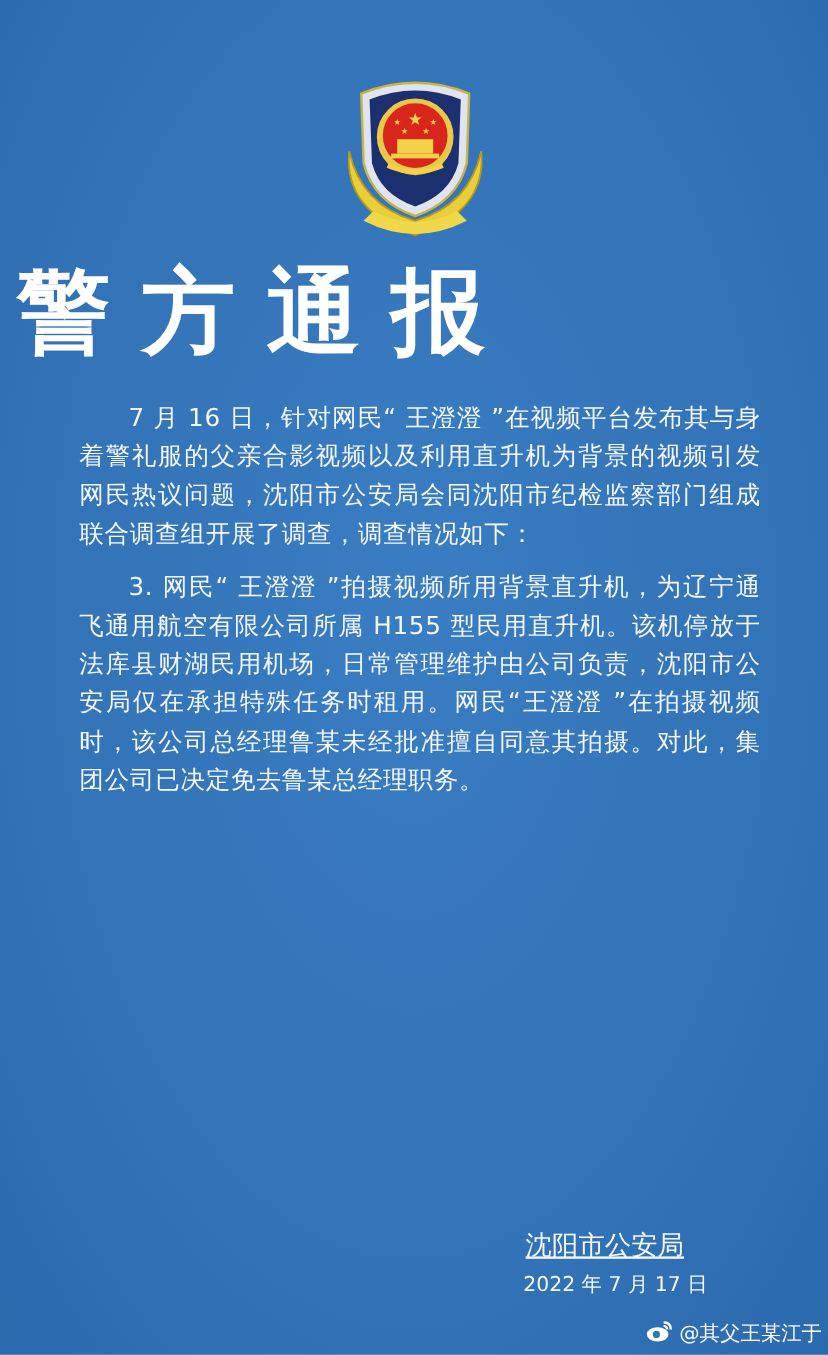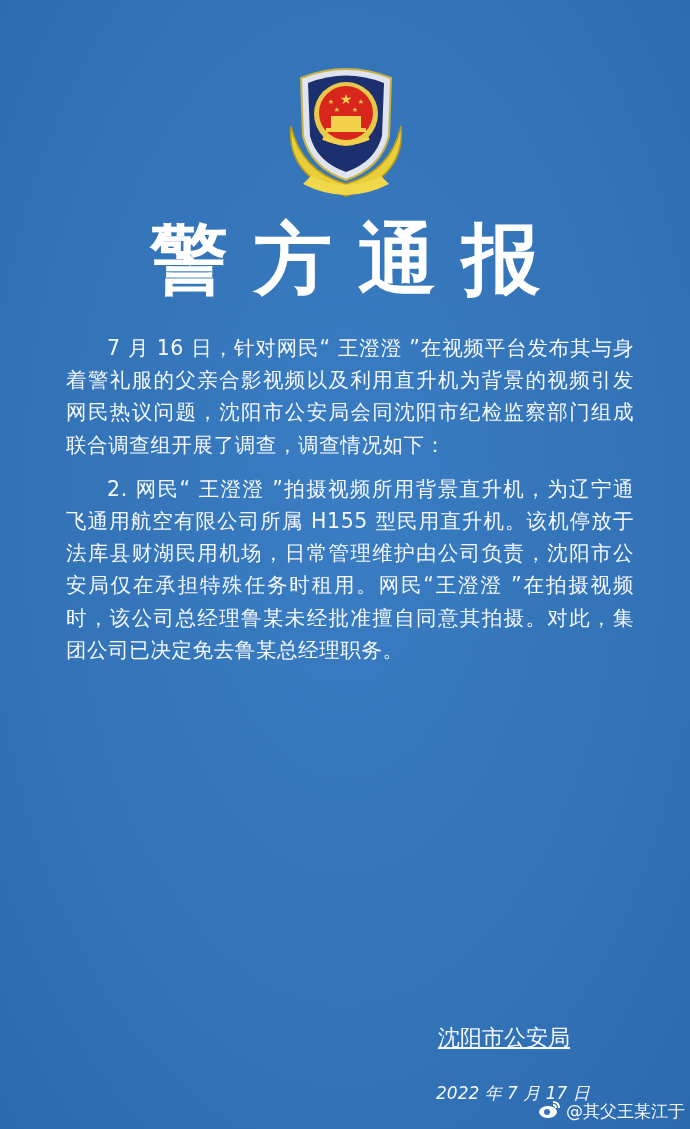--- a/index.html
+++ b/index.html
@@ -4,33 +4,33 @@
 <style>
   html, body { margin:0; padding:0; }
   body {
     width:690px; height:1129px; overflow:hidden;
     background: radial-gradient(ellipse at 50% 45%, #3a7dc2 0%, #3373b8 60%, #2c6aae 100%);
     font-family: "DejaVu Sans", "Liberation Sans", sans-serif;
     color:#f4f8ff; position:relative;
   }
   .emblem { position:absolute; left:281px; top:56px; width:130px; height:146px; }
   .title {
-    position:absolute; left:0; top:214px; width:690px; text-align:center;
-    font-family: Liberation Serif, serif;
+    position:absolute; left:0; top:214px; width:690px; text-align:left;
+    font-family: Liberation Sans, sans-serif;
     font-weight:bold; font-size:78px; letter-spacing:26px; color:#ffffff;
-    line-height:92px; padding-left:26px; box-sizing:border-box;
+    line-height:92px; padding-left:14px; box-sizing:border-box;
   }
   .body-text {
     position:absolute; left:54px; top:320px; width:592px;
     font-size:20.5px; line-height:32.2px; letter-spacing:0.6px;
     text-align:justify;
   }
   .body-text p { margin:12px; text-indent:2em; }
   .sig { position:absolute; left:438px; top:1023px; font-size:22px;text-decoration:underline; }
-  .date { position:absolute; left:436px; top:1082px; font-size:17px;font-style:italic; }
+  .date { position:absolute; left:436px; top:1059px; font-size:17px; }
   .weibo { position:absolute; left:538px; top:1099px; font-size:17px; display:flex; align-items:center; gap:4px; }
   .weibo svg { width:24px; height:20px; }
 </style>
 </head>
 <body>
 
 <div class="emblem">
   <svg viewBox="0 0 130 146" width="130" height="146">
 
     <path d="M10 70 Q5 120 65 140 Q125 120 120 70 Q110 115 65 128 Q20 115 10 70Z" fill="#e8cf3a" stroke="#b89a1a" stroke-width="1.5"></path>
@@ -51,21 +51,21 @@
     <rect x="50" y="60" width="30" height="12" fill="#f3d24a"></rect>
     <rect x="45" y="72" width="40" height="4" fill="#f3d24a"></rect>
     <path d="M42 82 Q65 92 88 82" stroke="#f3d24a" stroke-width="4" fill="none"></path>
   </svg>
 </div>
 
 <div class="title">警方通报</div>
 
 <div class="body-text">
   <p>7 月 16 日，针对网民“ 王澄澄 ”在视频平台发布其与身着警礼服的父亲合影视频以及利用直升机为背景的视频引发网民热议问题，沈阳市公安局会同沈阳市纪检监察部门组成联合调查组开展了调查，调查情况如下：</p>
-  <p>2. 网民“ 王澄澄 ”拍摄视频所用背景直升机，为辽宁通飞通用航空有限公司所属 H155 型民用直升机。该机停放于法库县财湖民用机场，日常管理维护由公司负责，沈阳市公安局仅在承担特殊任务时租用。网民“王澄澄 ”在拍摄视频时，该公司总经理鲁某未经批准擅自同意其拍摄。对此，集团公司已决定免去鲁某总经理职务。</p>
+  <p>3. 网民“ 王澄澄 ”拍摄视频所用背景直升机，为辽宁通飞通用航空有限公司所属 H155 型民用直升机。该机停放于法库县财湖民用机场，日常管理维护由公司负责，沈阳市公安局仅在承担特殊任务时租用。网民“王澄澄 ”在拍摄视频时，该公司总经理鲁某未经批准擅自同意其拍摄。对此，集团公司已决定免去鲁某总经理职务。</p>
 </div>
 
 <div class="sig">沈阳市公安局</div>
 <div class="date">2022 年 7 月 17 日</div>
 
 <div class="weibo">
   <span>
     <svg viewBox="0 0 24 20">
         <ellipse cx="10" cy="13" rx="9" ry="6" fill="#ffffff"></ellipse>
         <circle cx="9" cy="13" r="3" fill="#3373b8"></circle>

